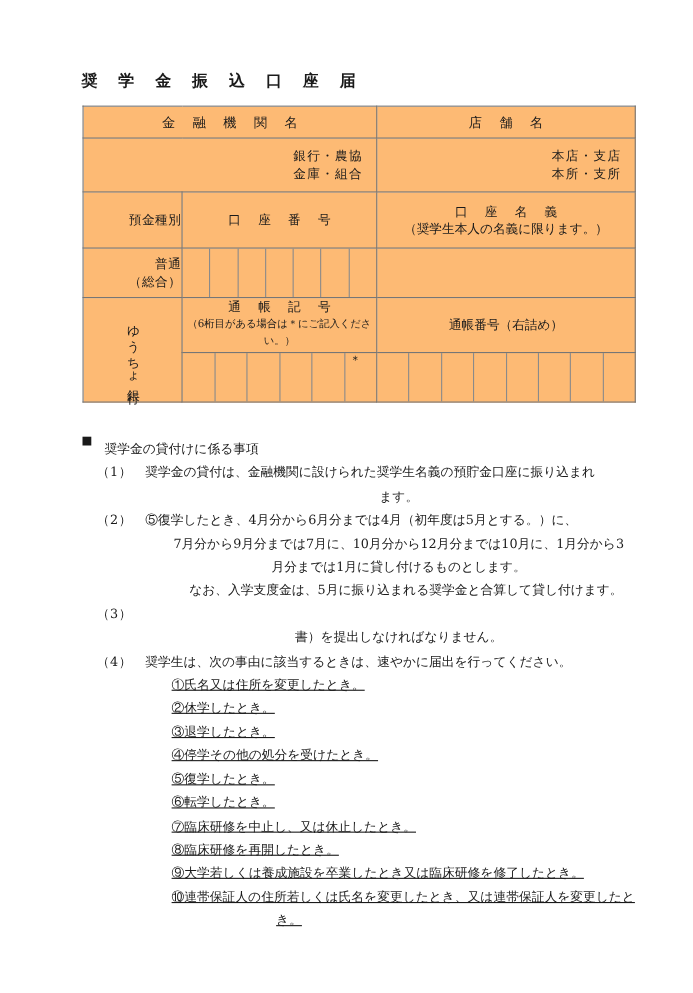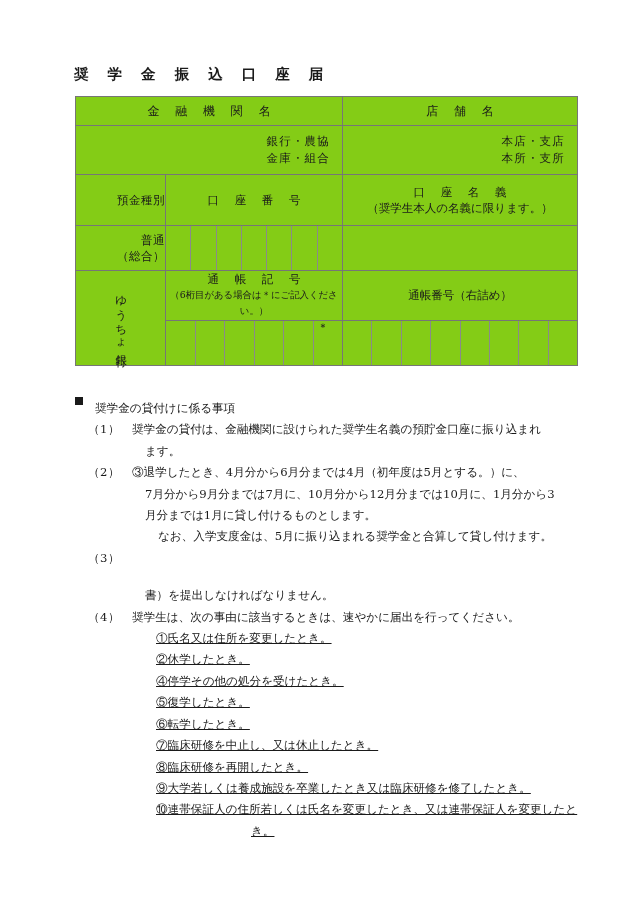--- a/index.html
+++ b/index.html
@@ -42,21 +42,21 @@
     top: 96px;
     width: 502px;
     border-collapse: collapse;
     table-layout: fixed;
     font-size: 11.5px;
   }
   .form-table td {
     border: 1px solid #767676;
     padding: 0;
     vertical-align: middle;
-    background: #84cc16;
+    background: #fdba74;
   }
 
   .hdr-center {
     text-align: center;
     letter-spacing: 6px;
     text-indent: 6px;
     font-size: 12px;
     height: 28px;
   }
   .cell-right {
@@ -164,20 +164,21 @@
     width: 44px;
     letter-spacing: 0.5px;
   }
   .note-body {
     flex: 1 1 auto;
     text-align: justify;
   }
   .note-cont {
     padding-left: 70px;
     text-indent: 13px;
+    text-align: center;
   }
   .sub-list {
     padding-left: 81px;
     text-decoration: underline;
   }
   .sub-list .sub-item { white-space: nowrap; }
   .sub-cont { padding-left: 95px; }
 </style>
 </head>
 <body>
@@ -287,37 +288,38 @@
     </div>
 
     <div id="notes-items">
         <div class="note-item">
           <span class="note-num">（1）</span>
           <span class="note-body">奨学金の貸付は、金融機関に設けられた奨学生名義の預貯金口座に振り込まれ</span>
         </div>
         <div class="note-cont" style="text-indent: 0px;">ます。</div>
         <div class="note-item">
           <span class="note-num">（2）</span>
-          <span class="note-body">③退学したとき、4月分から6月分までは4月（初年度は5月とする。）に、</span>
+          <span class="note-body">⑤復学したとき、4月分から6月分までは4月（初年度は5月とする。）に、</span>
         </div>
         <div class="note-cont" style="text-indent: 0px;">7月分から9月分までは7月に、10月分から12月分までは10月に、1月分から3</div>
         <div class="note-cont" style="text-indent: 0px;">月分までは1月に貸し付けるものとします。</div>
         <div class="note-cont" style="text-indent: 13px;">なお、入学支度金は、5月に振り込まれる奨学金と合算して貸し付けます。</div>
         <div class="note-item">
           <span class="note-num">（3）</span>
         </div>
-        <div class="note-cont" style="text-indent: 0px; margin-top: 16px;">書）を提出しなければなりません。</div>
+        <div class="note-cont" style="text-indent: 0px;">書）を提出しなければなりません。</div>
         <div class="note-item">
           <span class="note-num">（4）</span>
           <span class="note-body">奨学生は、次の事由に該当するときは、速やかに届出を行ってください。</span>
         </div>
       </div>
     <div class="sub-list" id="notes-sublist">
         <div class="sub-item">①氏名又は住所を変更したとき。</div>
         <div class="sub-item">②休学したとき。</div>
+        <div class="sub-item">③退学したとき。</div>
         <div class="sub-item">④停学その他の処分を受けたとき。</div>
         <div class="sub-item">⑤復学したとき。</div>
         <div class="sub-item">⑥転学したとき。</div>
         <div class="sub-item">⑦臨床研修を中止し、又は休止したとき。</div>
         <div class="sub-item">⑧臨床研修を再開したとき。</div>
         <div class="sub-item">⑨大学若しくは養成施設を卒業したとき又は臨床研修を修了したとき。</div>
         <div class="sub-item">⑩連帯保証人の住所若しくは氏名を変更したとき、又は連帯保証人を変更したと</div>
         <div class="sub-item sub-cont">き。</div>
       </div>
   </div>

